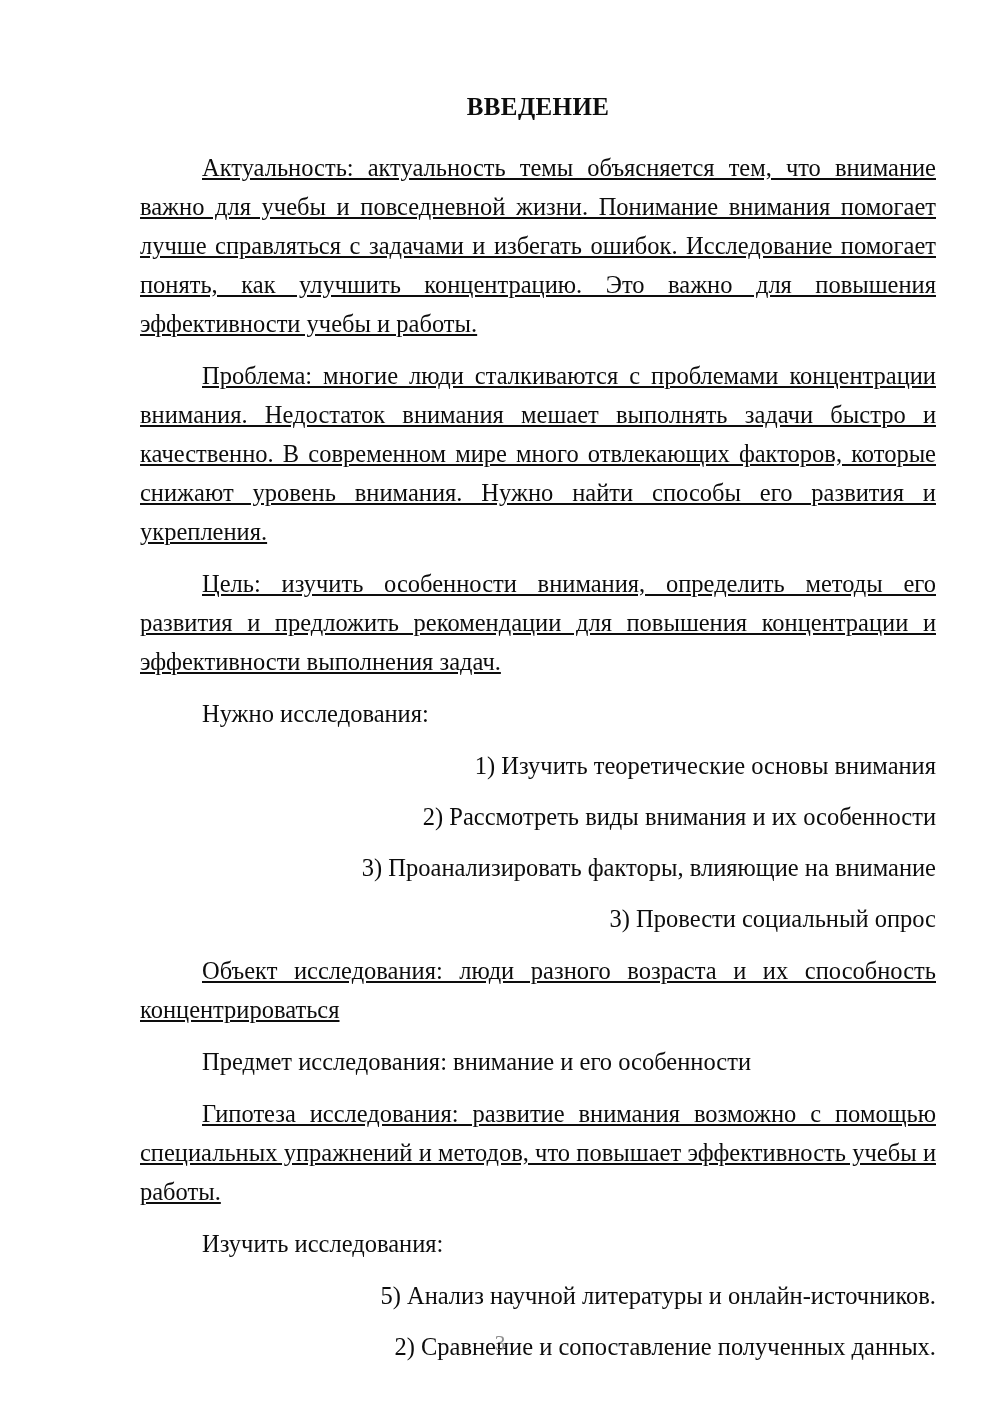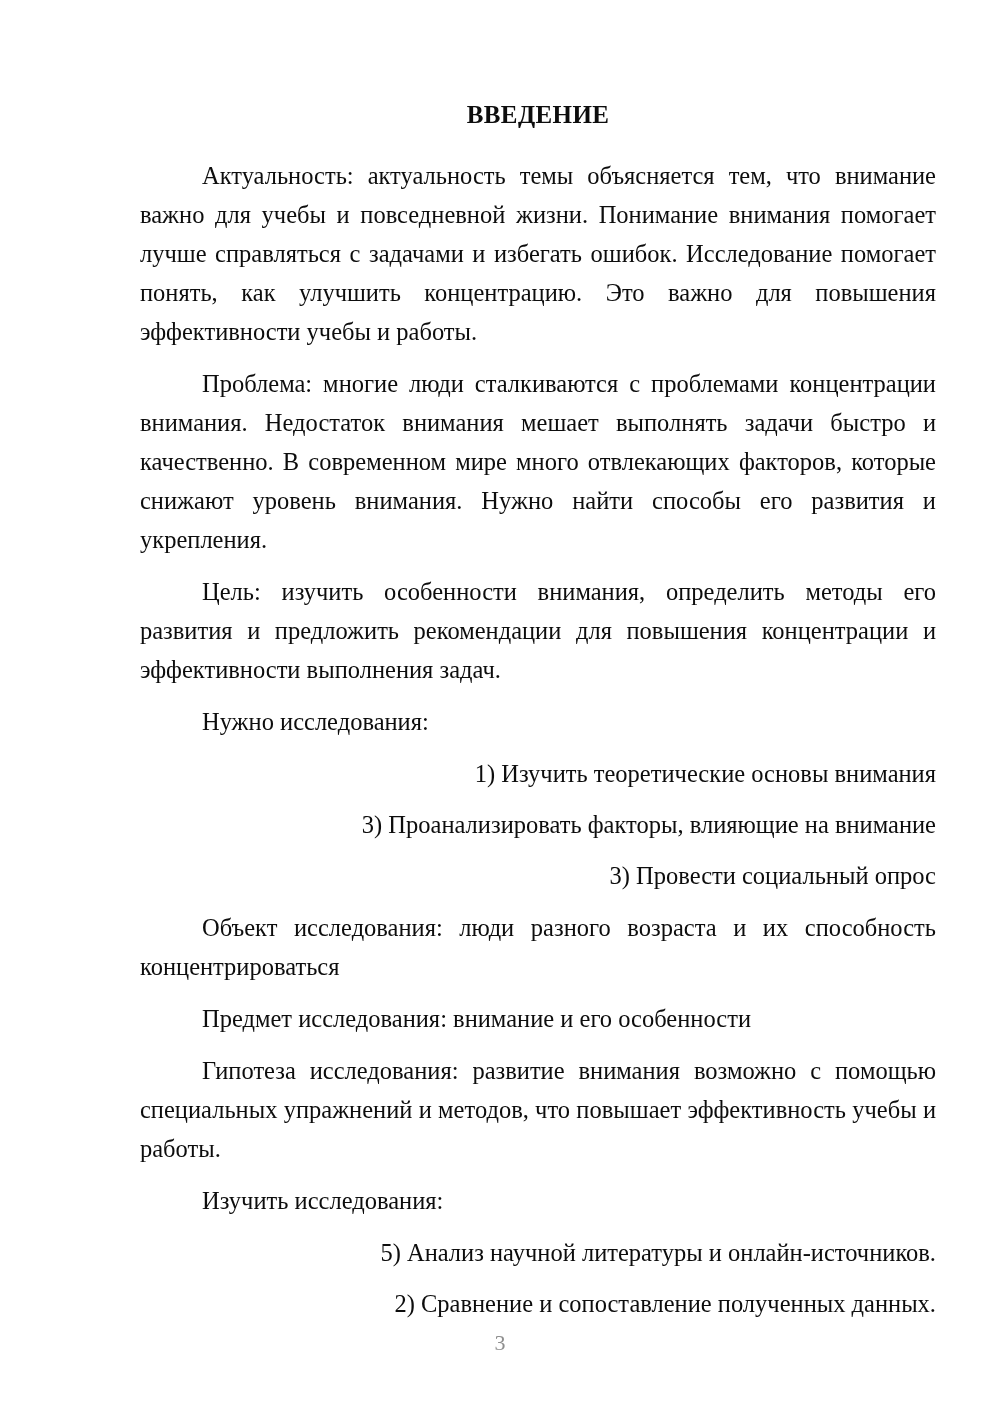--- a/index.html
+++ b/index.html
@@ -24,32 +24,33 @@
     left: 140px;
     top: 88px;
     width: 796px;
   }
 
   .doc-heading {
     font-size: 25px;
     font-weight: bold;
     text-align: center;
     letter-spacing: 0.4px;
-    margin: 12px 0 26px 0;
+    margin: 4px 0 26px 0;
     line-height: 1.2;
   }
 
   .para {
     font-size: 24.5px;
     line-height: 39px;
     text-align: justify;
     text-justify: inter-word;
     text-indent: 62px;
     margin: 0 0 13px 0;
     hyphens: none;
+    text-decoration: underline;
   }
 
   
   .line-left {
     font-size: 24.5px;
     line-height: 39px;
     text-align: left;
     text-indent: 62px;
     margin: 0 0 13px 0;
   }
@@ -93,20 +94,21 @@
     <p class="para">Актуальность: актуальность темы объясняется тем, что внимание важно для учебы и повседневной жизни. Понимание внимания помогает лучше справляться с задачами и избегать ошибок. Исследование помогает понять, как улучшить концентрацию. Это важно для повышения эффективности учебы и работы.</p>
 
     <p class="para">Проблема: многие люди сталкиваются с проблемами концентрации внимания. Недостаток внимания мешает выполнять задачи быстро и качественно. В современном мире много отвлекающих факторов, которые снижают уровень внимания. Нужно найти способы его развития и укрепления.</p>
 
     <p class="para">Цель: изучить особенности внимания, определить методы его развития и предложить рекомендации для повышения концентрации и эффективности выполнения задач.</p>
 
     <p class="line-left">Нужно исследования:</p>
 
     <ul class="list">
       <li class="list-item">1) Изучить теоретические основы внимания</li>
+      <li class="list-item">2) Рассмотреть виды внимания и их особенности</li>
       <li class="list-item">3) Проанализировать факторы, влияющие на внимание</li>
       <li class="list-item">3) Провести социальный опрос</li>
     </ul>
 
     <p class="para">Объект исследования: люди разного возраста и их способность концентрироваться</p>
 
     <p class="line-left">Предмет исследования: внимание и его особенности</p>
 
     <p class="para">Гипотеза исследования: развитие внимания возможно с помощью специальных упражнений и методов, что повышает эффективность учебы и работы.</p>
 

